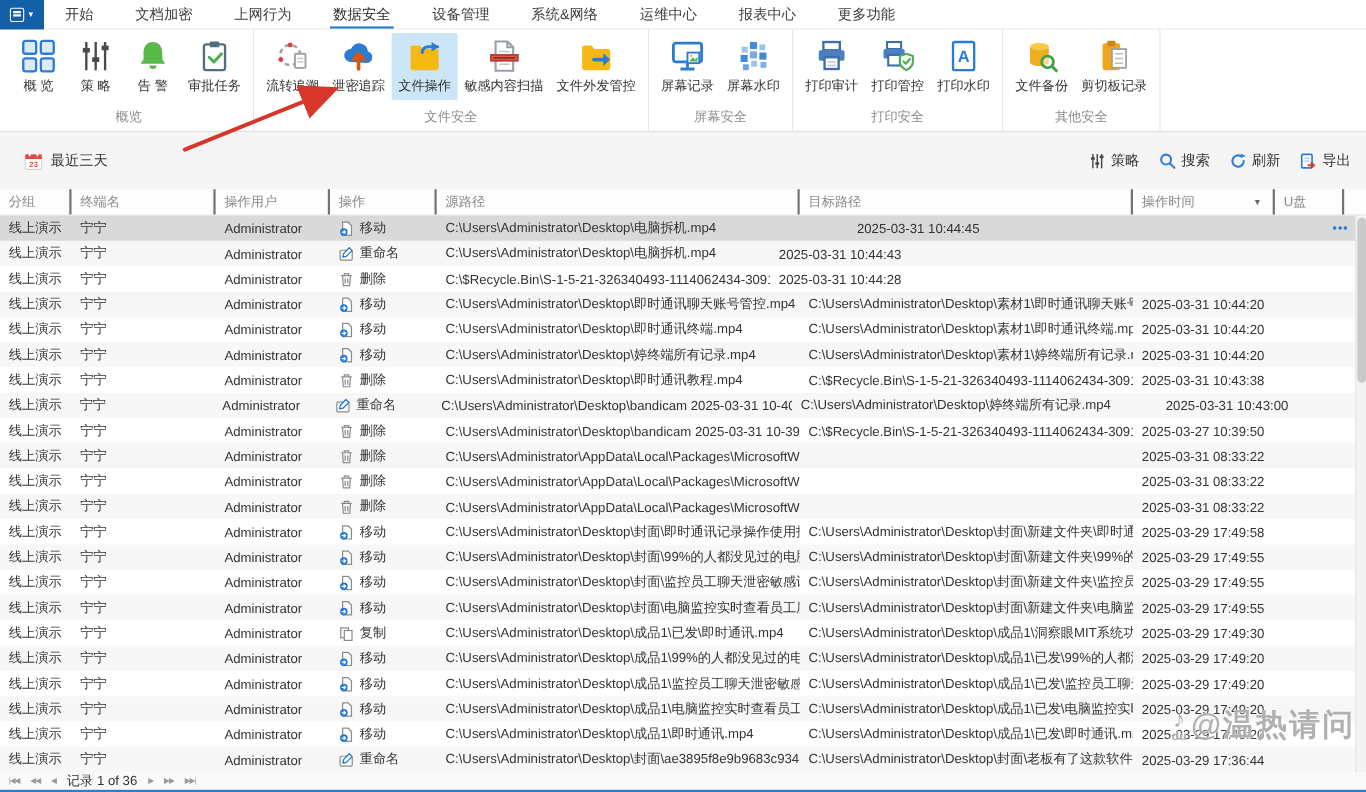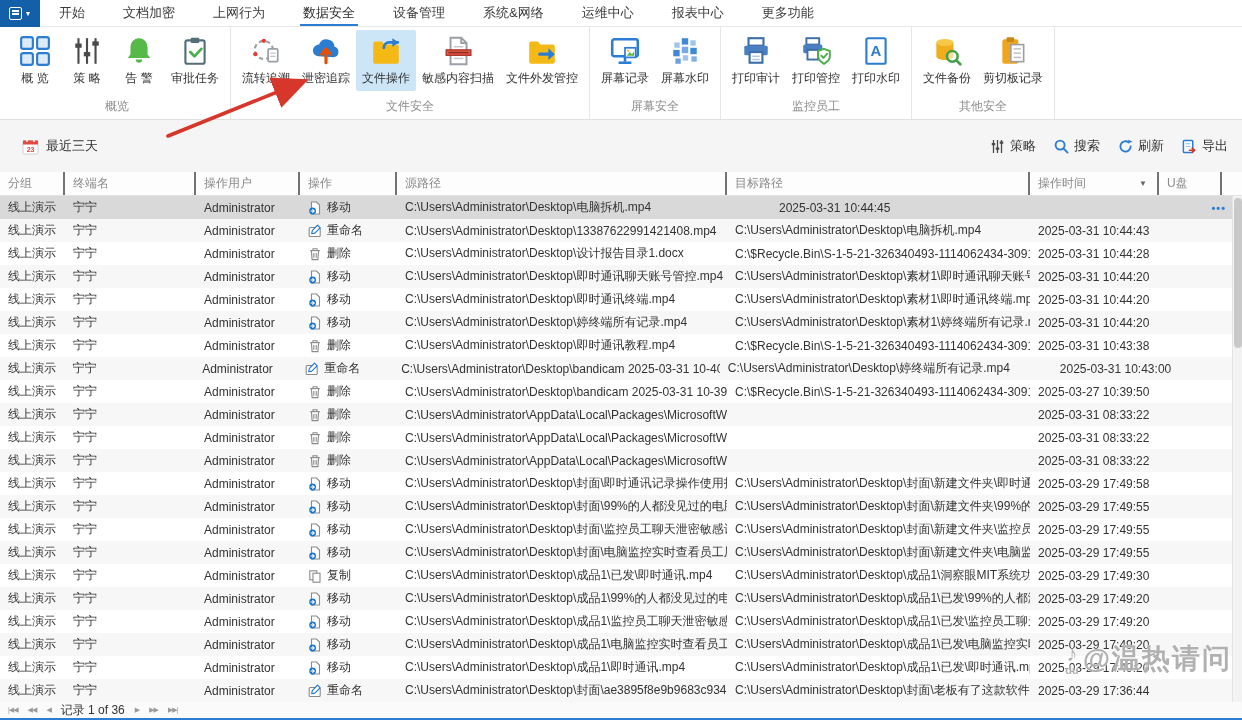--- a/index.html
+++ b/index.html
@@ -235,21 +235,21 @@
         <span class="lbl">打印管控</span>
       </div>
       <div class="ritem">
         <svg class="ricon" viewBox="0 0 30 30">
           <rect x="6" y="3" width="18" height="24" rx="1.5" fill="#fff" stroke="#2b7cd3" stroke-width="2"></rect>
           <text x="15" y="20" text-anchor="middle" font-size="14" font-weight="bold" fill="#2b7cd3" font-family="Liberation Sans, sans-serif">A</text>
         </svg>
         <span class="lbl">打印水印</span>
       </div>
     </div>
-    <div class="rlabel">监控员工</div>
+    <div class="rlabel">打印安全</div>
   </div>
 
   <div class="rgroup">
     <div class="ritems">
       <div class="ritem">
         <svg class="ricon" viewBox="0 0 30 30">
           <path d="M5 7 v13 c0 2 3.6 3.5 8 3.5 s8 -1.5 8 -3.5 V7 z" fill="#f0ad1d"></path>
           <ellipse cx="13" cy="7" rx="8" ry="3.2" fill="#f7c84a"></ellipse>
           <circle cx="20" cy="20" r="5" fill="rgba(255,255,255,0.55)" stroke="#43a047" stroke-width="2.4"></circle>
           <line x1="23.8" y1="23.8" x2="27.5" y2="27.5" stroke="#43a047" stroke-width="2.6" stroke-linecap="round"></line>
@@ -370,42 +370,40 @@
       <div class="td" style="width: 65px;">线上演示</div>
       <div class="td" style="width: 131px;">宁宁</div>
       <div class="td" style="width: 104px;">Administrator</div>
       <div class="td opcell" style="width: 97px;">
         <svg width="14" height="14" viewBox="0 0 14 14">
           <rect x="1.2" y="3.5" width="11" height="9" rx="1" fill="#fff" stroke="#8a8a8a" stroke-width="1.1"></rect>
           <path d="M9.5 1.2 l2.6 2.6 -5.3 5.3 -3.1 .6 .6 -3.1 z" fill="#fff" stroke="#1976d2" stroke-width="1.1" stroke-linejoin="round"></path>
         </svg>
         <span>重命名</span>
       </div>
-      <div class="td" style="width: 330px;">C:\Users\Administrator\Desktop\13387622991421408.mp4</div>
       <div class="td" style="width: 303px;">C:\Users\Administrator\Desktop\电脑拆机.mp4</div>
       <div class="td" style="width: 129px;">2025-03-31 10:44:43</div>
       <div class="td" style="width: 63px;"></div>
     </div>
     <div class="trow">
       <div class="td" style="width: 65px;">线上演示</div>
       <div class="td" style="width: 131px;">宁宁</div>
       <div class="td" style="width: 104px;">Administrator</div>
       <div class="td opcell" style="width: 97px;">
         <svg width="14" height="14" viewBox="0 0 14 14">
           <g fill="none" stroke="#8a8a8a" stroke-width="1.1">
             <path d="M2.2 3.6 h9.6"></path>
             <path d="M5 3.4 v-1.6 h4 v1.6"></path>
             <path d="M3.4 3.8 l.7 8.8 h5.8 l.7-8.8"></path>
             <line x1="5.8" y1="6" x2="5.8" y2="10.8"></line>
             <line x1="8.2" y1="6" x2="8.2" y2="10.8"></line>
           </g>
         </svg>
         <span>删除</span>
       </div>
-      <div class="td" style="width: 330px;">C:\Users\Administrator\Desktop\设计报告目录1.docx</div>
       <div class="td" style="width: 303px;">C:\$Recycle.Bin\S-1-5-21-326340493-1114062434-309177...</div>
       <div class="td" style="width: 129px;">2025-03-31 10:44:28</div>
       <div class="td" style="width: 63px;"></div>
     </div>
     <div class="trow alt">
       <div class="td" style="width: 65px;">线上演示</div>
       <div class="td" style="width: 131px;">宁宁</div>
       <div class="td" style="width: 104px;">Administrator</div>
       <div class="td opcell" style="width: 97px;">
         <svg width="14" height="14" viewBox="0 0 14 14">

